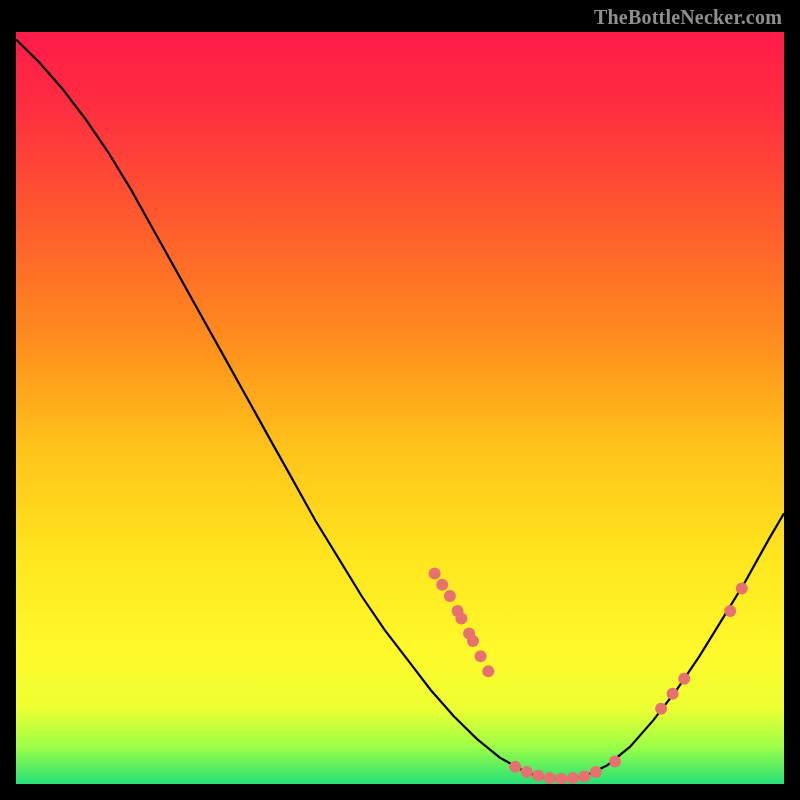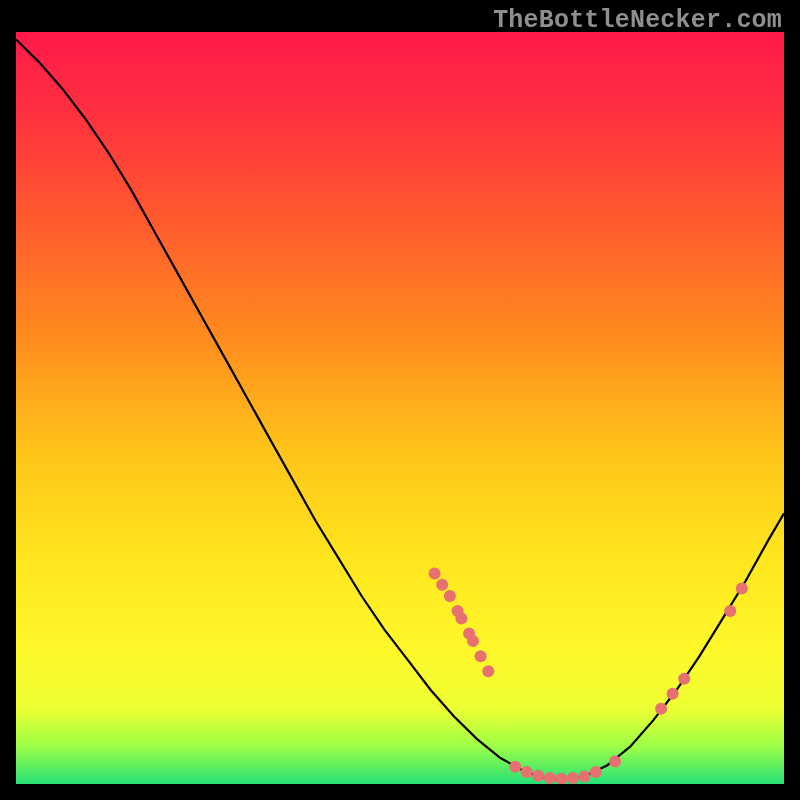--- a/index.html
+++ b/index.html
@@ -22,22 +22,22 @@
     position: absolute;
     left: 0;
     top: 0;
     width: 768px;
     height: 752px;
   }
   .watermark {
     position: absolute;
     top: 6px;
     right: 18px;
-    font-family: Liberation Mono, monospace;
-    font-size: 25px;
+    font-family: Liberation Serif, serif;
+    font-size: 20px;
     font-weight: 600;
     color: #8f8f8f;
     letter-spacing: 0.2px;
   }
 </style>
 </head>
 <body>
 
 <div class="watermark">TheBottleNecker.com</div>
 

